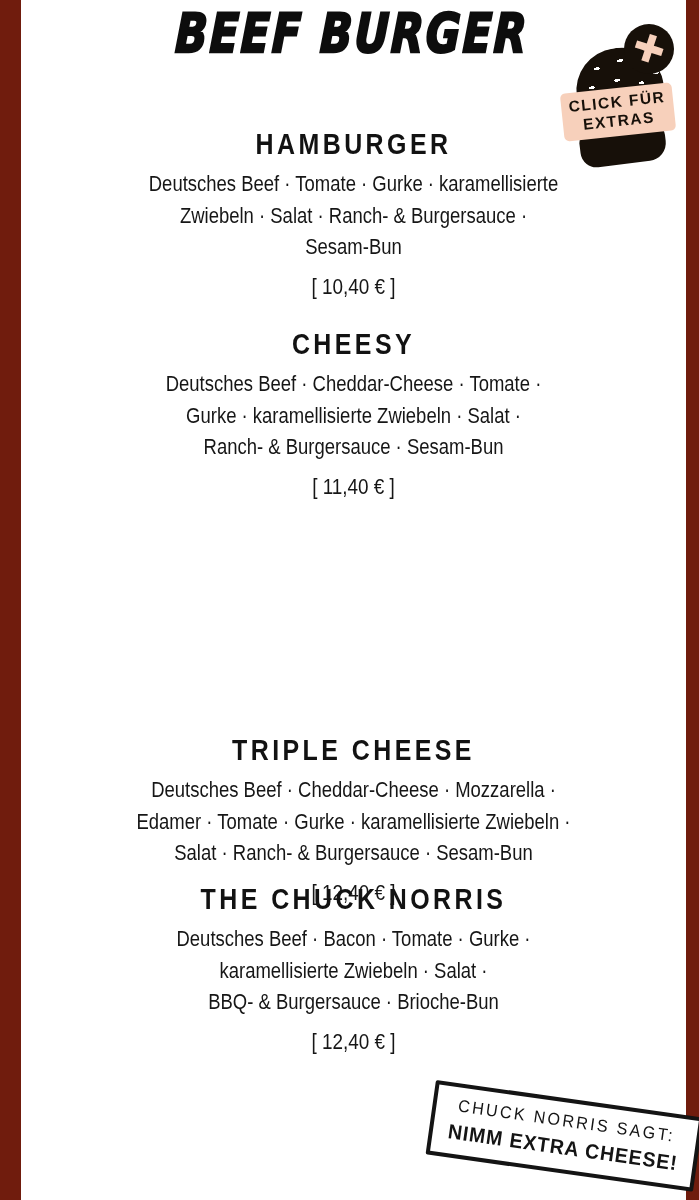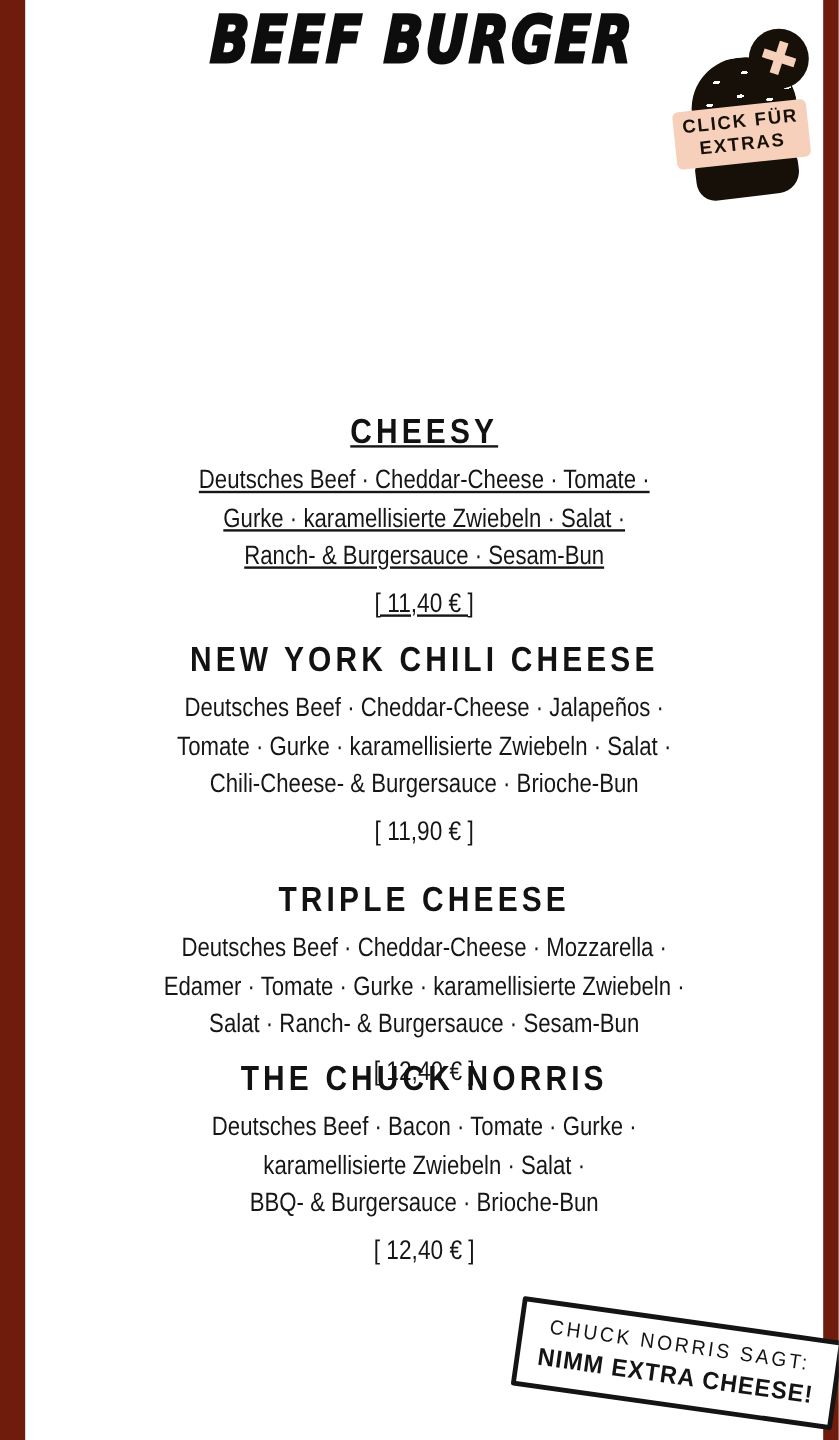--- a/index.html
+++ b/index.html
@@ -67,21 +67,21 @@
     transform:scaleX(0.86); transform-origin:center;
   }
   .desc-line{
     font-size:22px; line-height:31.5px; white-space:nowrap;
     transform:scaleX(0.84); transform-origin:center;
   }
   .price{
     margin-top:9px; font-size:22.5px; line-height:30px; white-space:nowrap;
     transform:scaleX(0.84); transform-origin:center;
   }
-  .s1{top:128px;} .s2{top:344px;text-decoration:underline;} .s3{top:534px;} .s4{top:734px;} .s5{top:883px;}
+  .s1{top:128px;} .s2{top:328px;} .s3{top:534px;} .s4{top:734px;} .s5{top:883px;}
 
   
   .chuck{
     position:absolute; left:436px; top:1080px; width:246px; z-index:9;
     background:#ffffff; border:4px solid #141414; border-radius:2px;
     transform:rotate(8deg); transform-origin:left top;
     padding:9px 8px 10px; text-align:center; color:#141414;
   }
   .chuck .l1{font-size:17px; letter-spacing:2.5px; white-space:nowrap; transform:scaleX(0.95); transform-origin:center;}
   .chuck .l2{font-size:20.5px; font-weight:bold; letter-spacing:1px; margin-top:4px; white-space:nowrap; transform:scaleX(0.95); transform-origin:center;}
@@ -100,36 +100,36 @@
     <div class="bun-bottom"></div>
     <div class="plus-badge">
       <span>✚</span>
     </div>
     <div class="click-label">
       <span>CLICK FÜR</span>
       <span>EXTRAS</span>
     </div>
   </div>
 
+  <div class="section s1">
+    <h2>HAMBURGER</h2>
+    <div class="desc-line">Deutsches Beef · Tomate · Gurke · karamellisierte</div>
+    <div class="desc-line">Zwiebeln · Salat · Ranch- &amp; Burgersauce ·</div>
+    <div class="desc-line">Sesam-Bun</div>
+    <div class="price">[ 10,40 € ]</div>
+  </div>
 
   <div class="section s2">
     <h2>CHEESY</h2>
     <div class="desc-line">Deutsches Beef · Cheddar-Cheese · Tomate ·</div>
     <div class="desc-line">Gurke · karamellisierte Zwiebeln · Salat ·</div>
     <div class="desc-line">Ranch- &amp; Burgersauce · Sesam-Bun</div>
     <div class="price">[ 11,40 € ]</div>
   </div>
 
-  <div class="section s3">
-    <h2>NEW YORK CHILI CHEESE</h2>
-    <div class="desc-line">Deutsches Beef · Cheddar-Cheese · Jalapeños ·</div>
-    <div class="desc-line">Tomate · Gurke · karamellisierte Zwiebeln · Salat ·</div>
-    <div class="desc-line">Chili-Cheese- &amp; Burgersauce · Brioche-Bun</div>
-    <div class="price">[ 11,90 € ]</div>
-  </div>
 
   <div class="section s4">
     <h2>TRIPLE CHEESE</h2>
     <div class="desc-line">Deutsches Beef · Cheddar-Cheese · Mozzarella ·</div>
     <div class="desc-line">Edamer · Tomate · Gurke · karamellisierte Zwiebeln ·</div>
     <div class="desc-line">Salat · Ranch- &amp; Burgersauce · Sesam-Bun</div>
     <div class="price">[ 12,40 € ]</div>
   </div>
 
   <div class="section s5">

